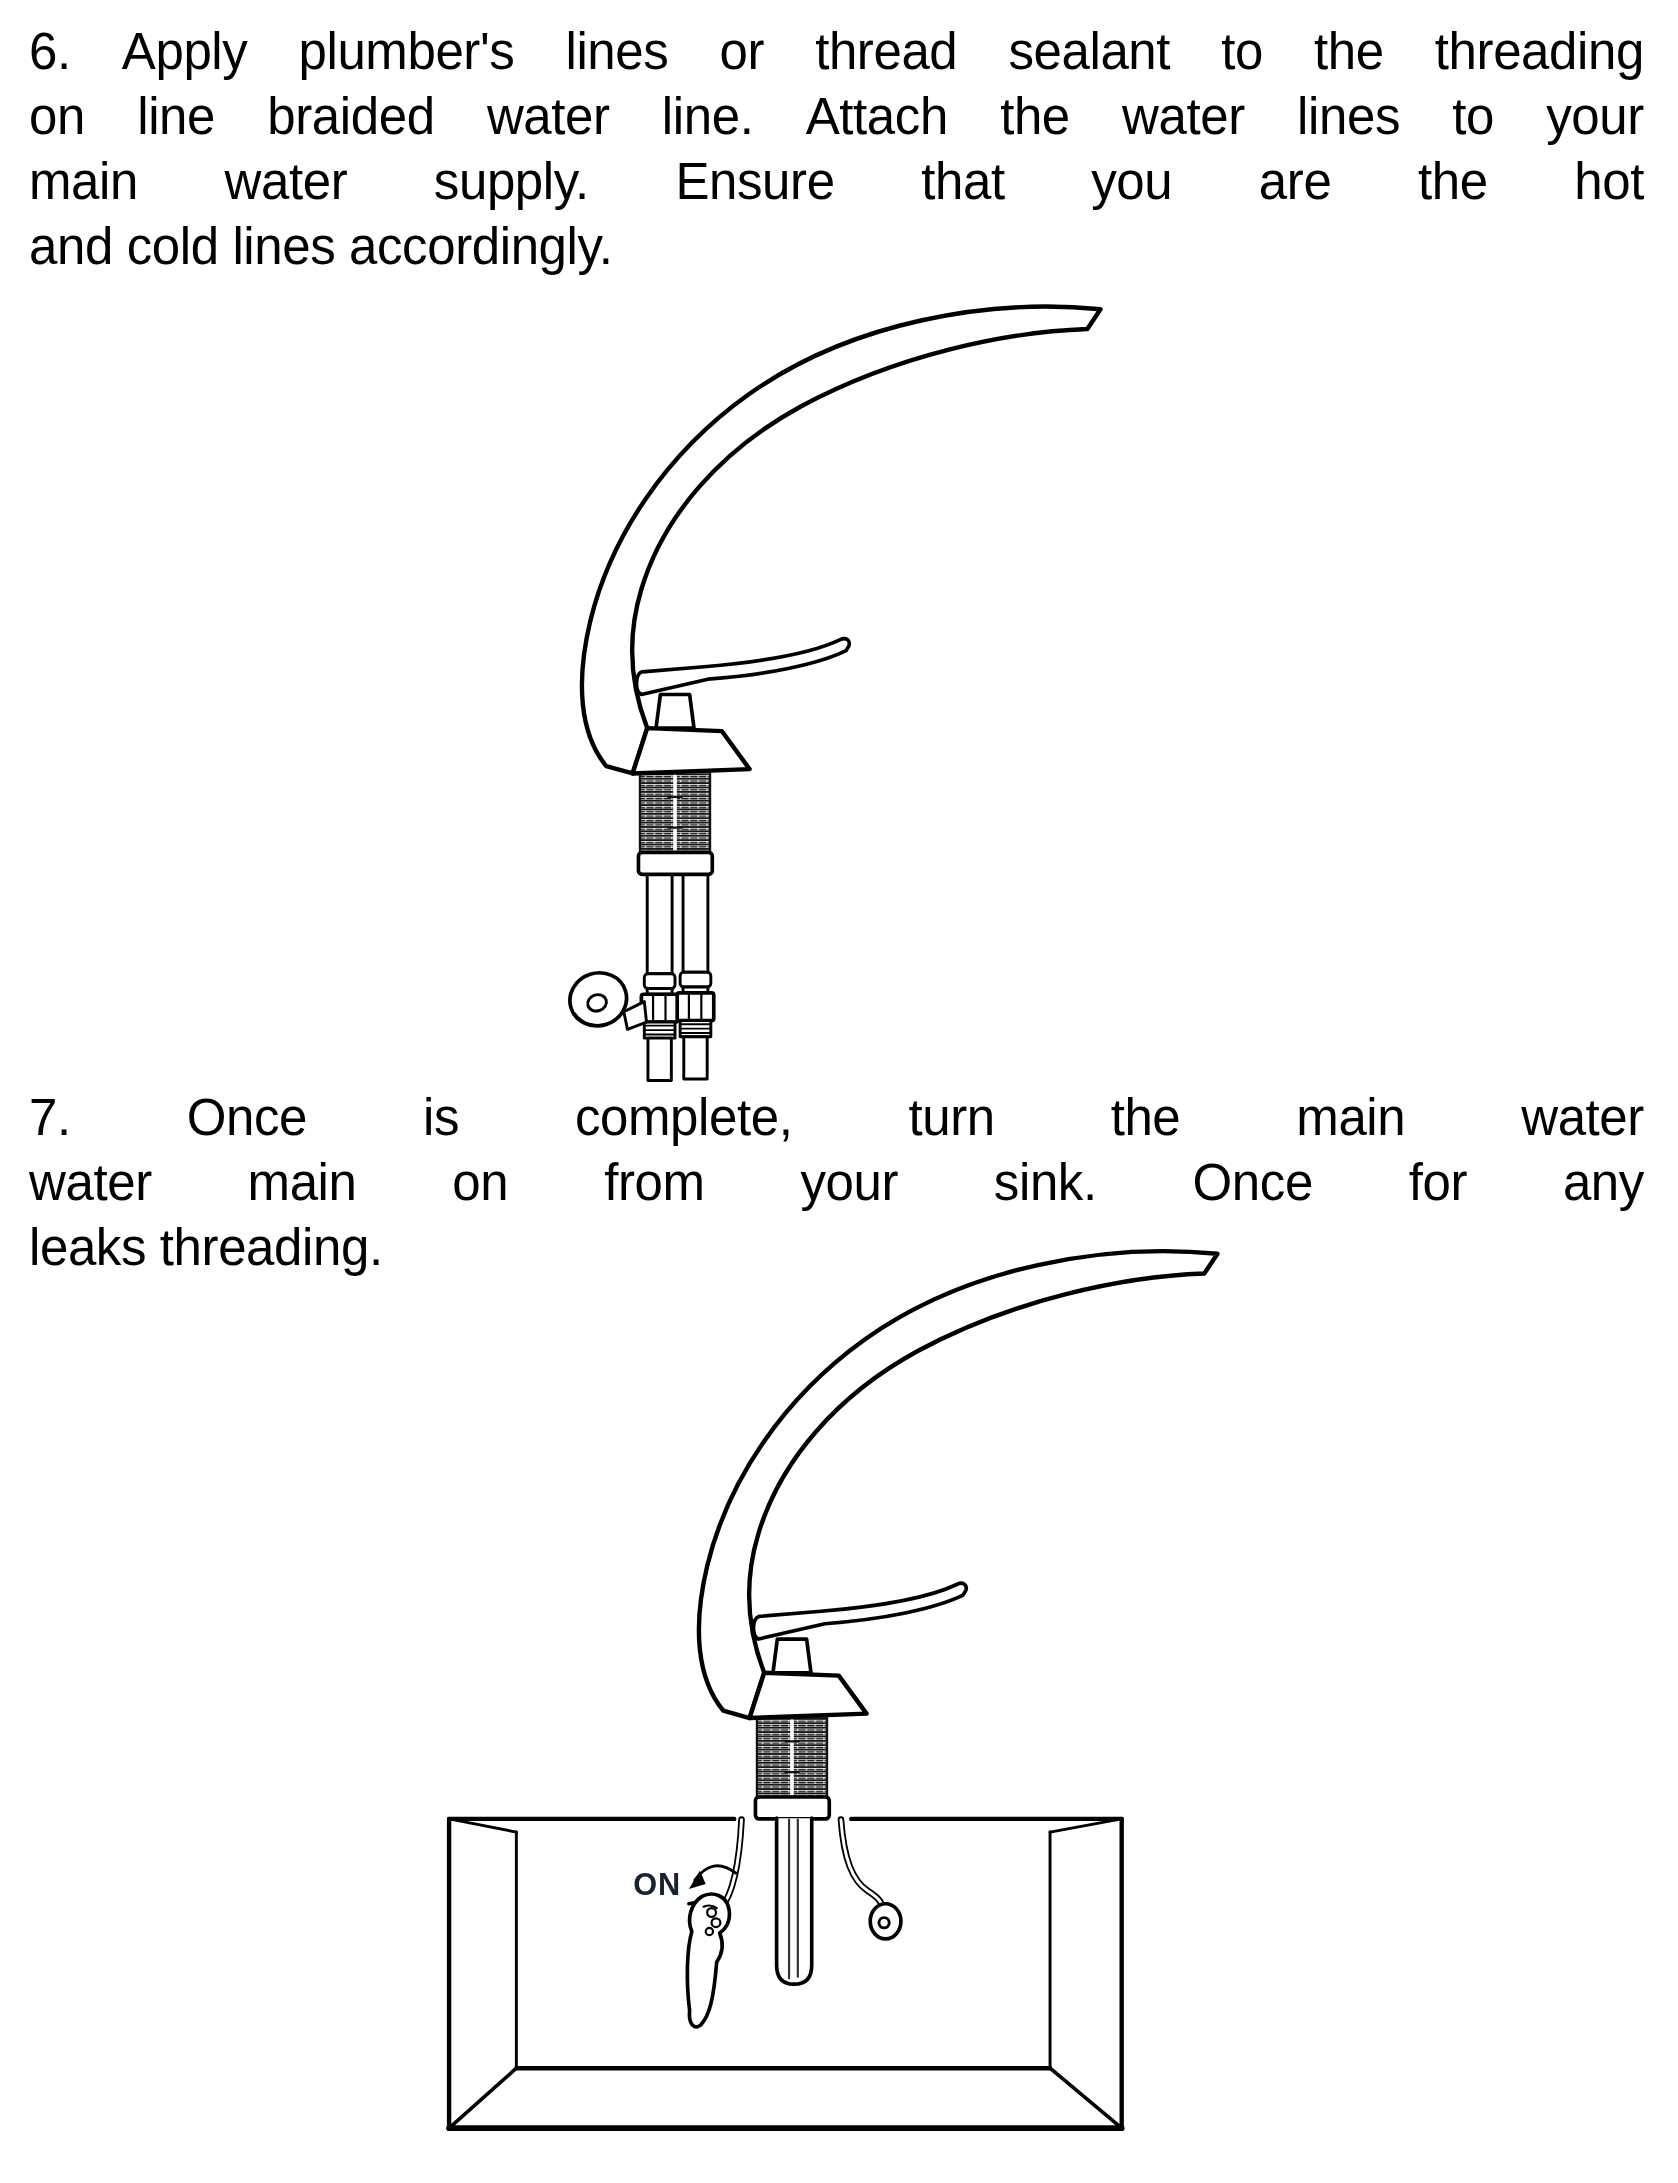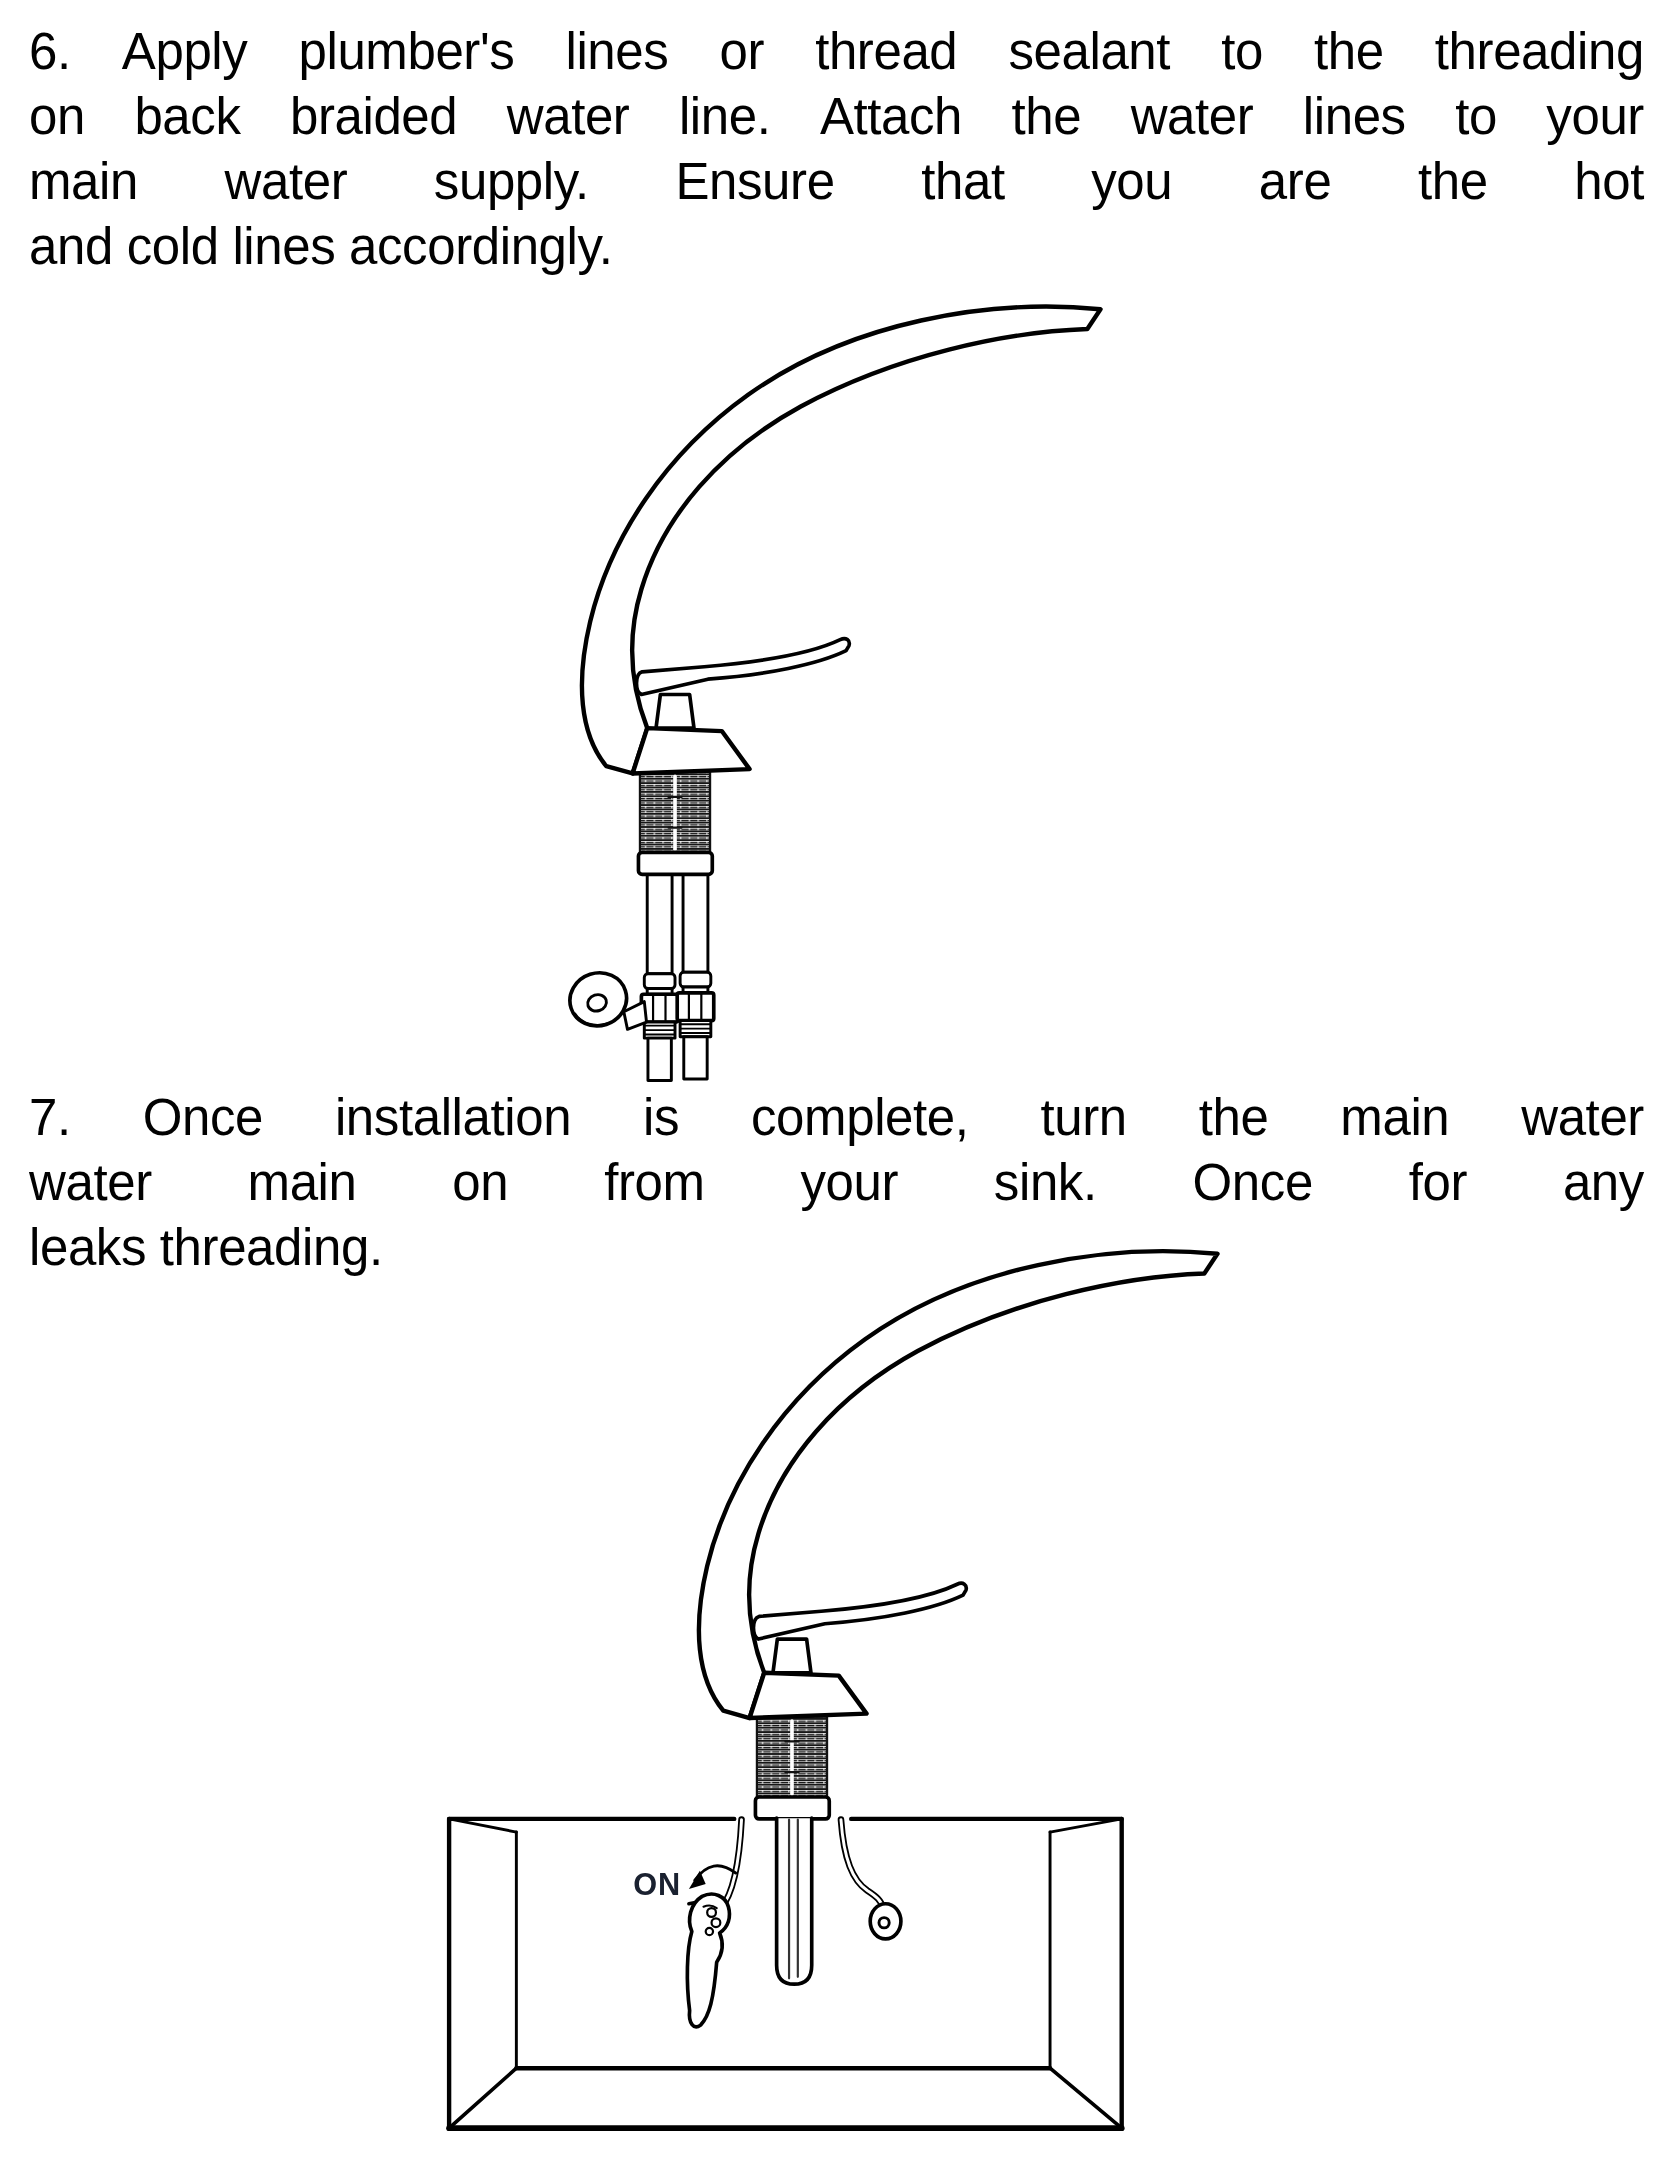--- a/index.html
+++ b/index.html
@@ -33,21 +33,21 @@
       <span>lines</span>
       <span>or</span>
       <span>thread</span>
       <span>sealant</span>
       <span>to</span>
       <span>the</span>
       <span>threading</span>
     </div>
   <div class="line jline">
       <span>on</span>
-      <span>back</span>
+      <span>line</span>
       <span>braided</span>
       <span>water</span>
       <span>line.</span>
       <span>Attach</span>
       <span>the</span>
       <span>water</span>
       <span>lines</span>
       <span>to</span>
       <span>your</span>
     </div>
@@ -62,21 +62,20 @@
       <span>the</span>
       <span>hot</span>
     </div>
   <div class="line">and cold lines accordingly.</div>
 </div>
 
 <div class="para" id="step7">
   <div class="line jline">
       <span>7.</span>
       <span>Once</span>
-      <span>installation</span>
       <span>is</span>
       <span>complete,</span>
       <span>turn</span>
       <span>the</span>
       <span>main</span>
       <span>water</span>
     </div>
   <div class="line jline">
       <span>water</span>
       <span>main</span>

